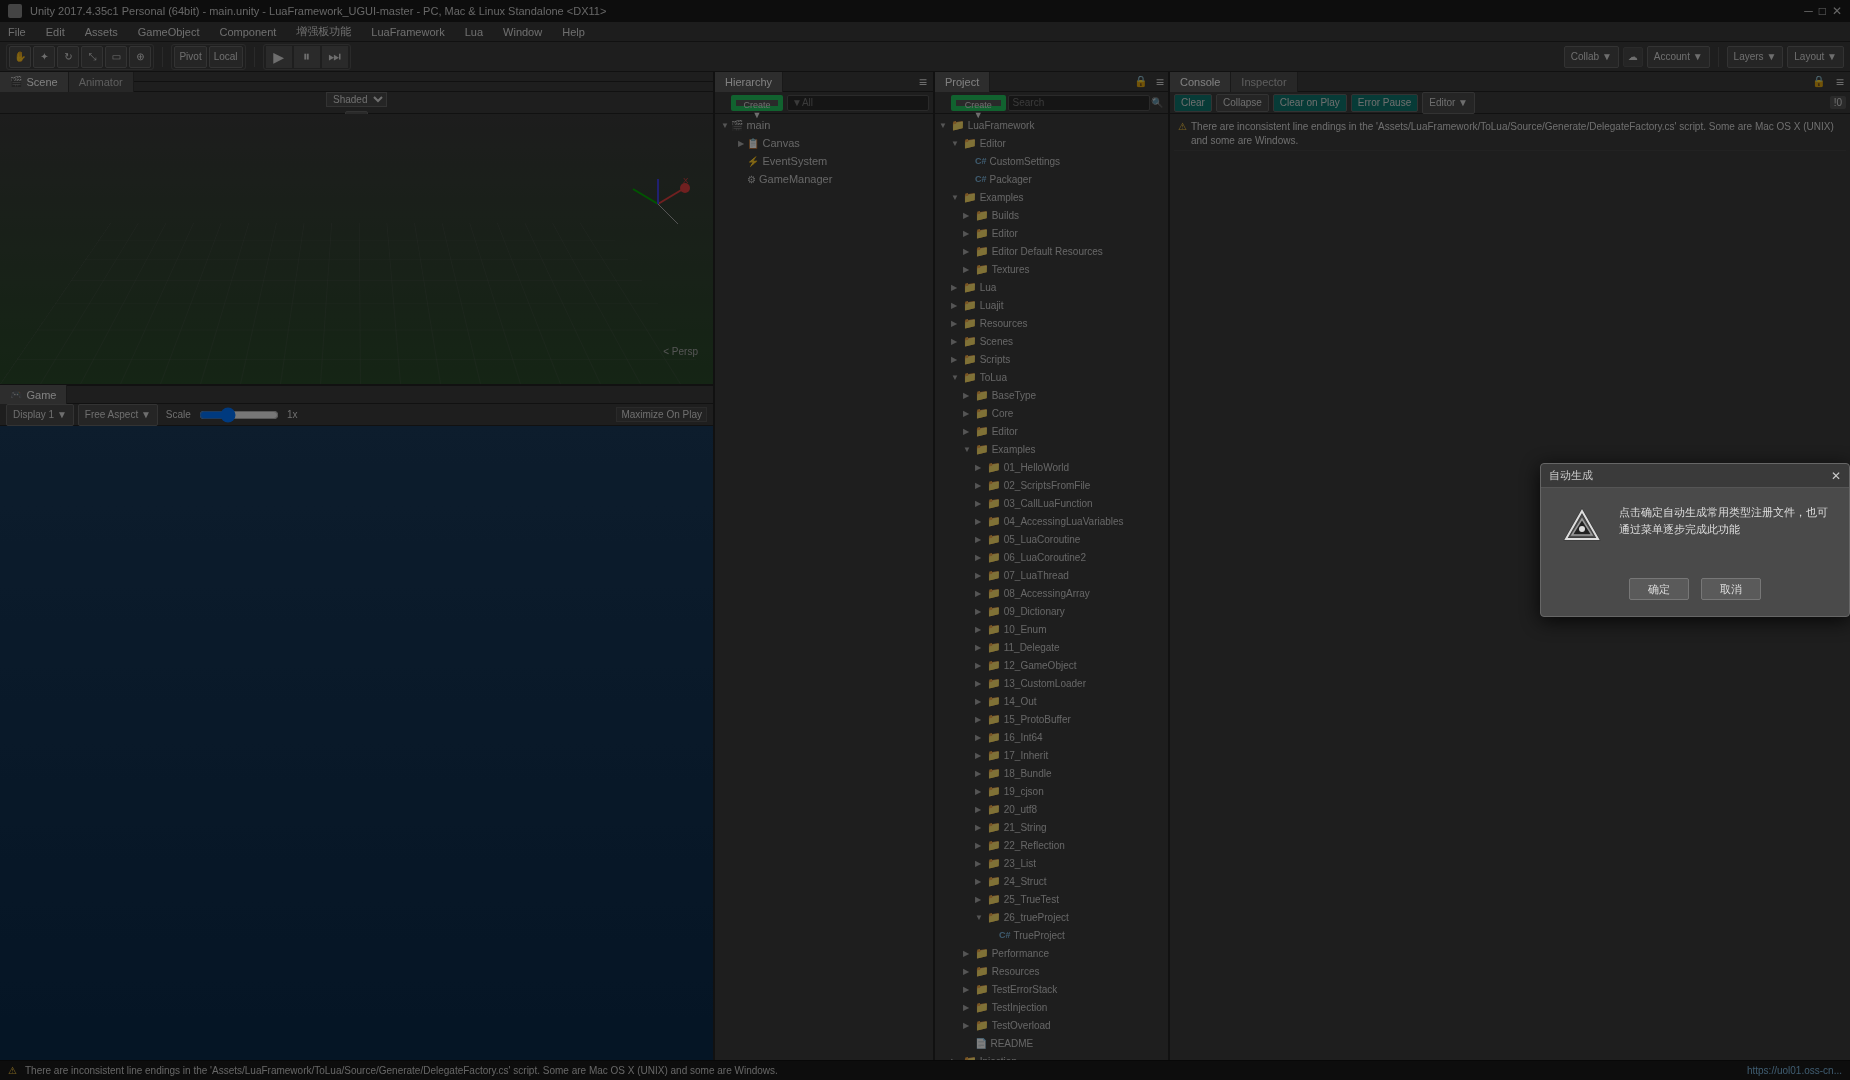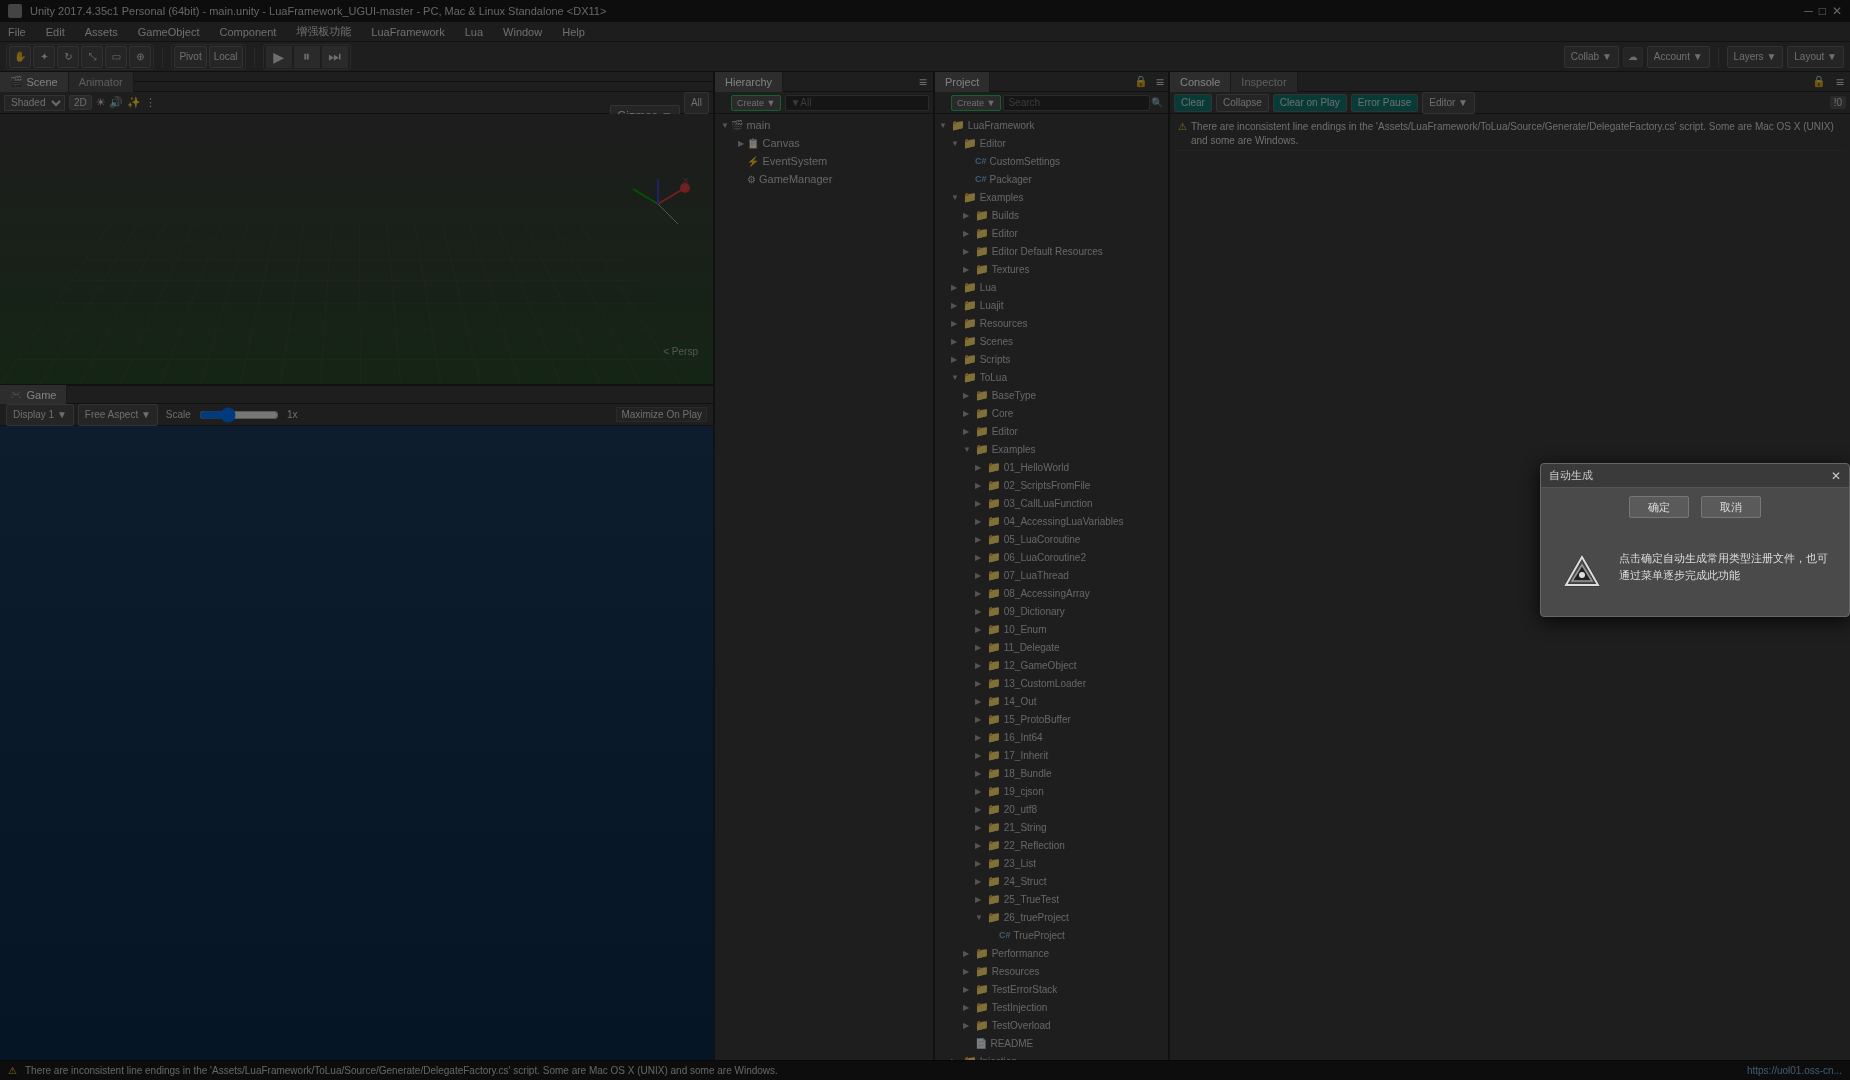--- a/index.html
+++ b/index.html
@@ -393,21 +393,21 @@
       border-radius: 2px;
       color: #ddd;
       font-size: 10px;
       cursor: pointer;
     }
 
     .small-btn {
       height: 16px;
       padding: 0 5px;
       background: #555;
-      border: 1px solid #22c55e;
+      border: 5px solid #22c55e;
       border-radius: 2px;
       font-size: 9px;
       color: #ddd;
       cursor: pointer;
       margin-left: 12px;
     }
     .icon-btn {
       width: 20px; height: 20px;
       background: #4a4a4a;
       border: 1px solid #555;
@@ -484,21 +484,21 @@
       <div class="tab active">
         <span class="tab-icon">🎬</span>
         <span>Scene</span>
       </div>
       <div class="tab">
         <span>Animator</span>
       </div>
       <div style="flex:1;background:#3c3c3c;border-bottom:1px solid #222;"></div>
     </div>
 
-    <div style="height:22px;background:#3c3c3c;display:flex;align-items:center;padding:0 4px;gap:4px;border-bottom:1px solid #222;">
+    <div style="height:22px;background:#3c3c3c;display:flex;align-items:center;padding:0 4px;gap:4px;border-bottom:1px solid #222;flex-direction:column;">
       <select style="height:16px;background:#4a4a4a;border:1px solid #666;color:#ddd;font-size:10px;padding:0 2px;">
         <option>Shaded</option>
       </select>
       <span style="font-size:10px;cursor:pointer;padding:1px 4px;background:#555;border:1px solid #666;border-radius:2px;">2D</span>
       <span style="cursor:pointer;">☀</span>
       <span style="cursor:pointer;">🔊</span>
       <span style="cursor:pointer;">✨</span>
       <span style="cursor:pointer;">⋮</span>
       <div style="flex:1"></div>
       <button class="dropdown-btn" style="font-size:12px;margin-top:27px;">Gizmos ▼</button>
@@ -907,34 +907,34 @@
   <span style="flex:1;overflow:hidden;text-overflow:ellipsis;white-space:nowrap;">There are inconsistent line endings in the 'Assets/LuaFramework/ToLua/Source/Generate/DelegateFactory.cs' script. Some are Mac OS X (UNIX) and some are Windows.</span>
   <span style="color:#7eb8e0;cursor:pointer;flex-shrink:0;">https://uol01.oss-cn...</span>
 </div>
 
 <div id="modal-overlay">
   <div id="modal-dialog">
     <div id="modal-title-bar">
       <span>自动生成</span>
       <span style="cursor:pointer;font-size:12px;">✕</span>
     </div>
+    <div id="modal-body">
+      <div class="modal-unity-logo">
+        <svg width="44" height="44" viewBox="0 0 44 44">
+
+          <polygon points="22,4 38,32 6,32" fill="none" stroke="#333" stroke-width="3"></polygon>
+          <polygon points="22,4 38,32 6,32" fill="none" stroke="#ddd" stroke-width="2"></polygon>
+
+          <polygon points="22,12 32,28 12,28" fill="#222" stroke="#999" stroke-width="1.5"></polygon>
+
+          <circle cx="22" cy="22" r="3" fill="#ddd"></circle>
+        </svg>
+      </div>
+      <div class="modal-text">
+        <span>点击确定自动生成常用类型注册文件，也可通过菜单逐步完成此功能</span>
+      </div>
+    </div>
     <div id="modal-buttons">
       <button class="modal-btn">确定</button>
       <button class="modal-btn">取消</button>
     </div>
-    <div id="modal-body">
-      <div class="modal-unity-logo">
-        <svg width="44" height="44" viewBox="0 0 44 44">
-
-          <polygon points="22,4 38,32 6,32" fill="none" stroke="#333" stroke-width="3"></polygon>
-          <polygon points="22,4 38,32 6,32" fill="none" stroke="#ddd" stroke-width="2"></polygon>
-
-          <polygon points="22,12 32,28 12,28" fill="#222" stroke="#999" stroke-width="1.5"></polygon>
-
-          <circle cx="22" cy="22" r="3" fill="#ddd"></circle>
-        </svg>
-      </div>
-      <div class="modal-text">
-        <span>点击确定自动生成常用类型注册文件，也可通过菜单逐步完成此功能</span>
-      </div>
-    </div>
   </div>
 </div>
 
 </body></html>

